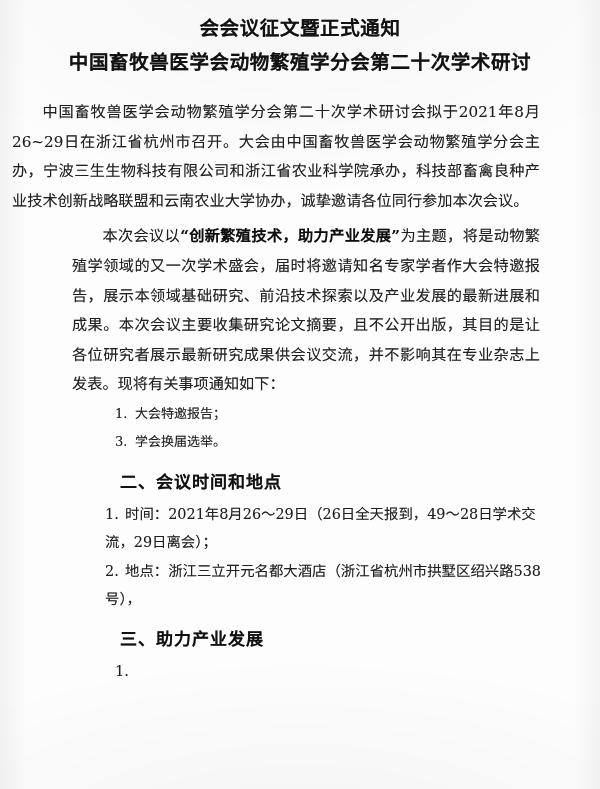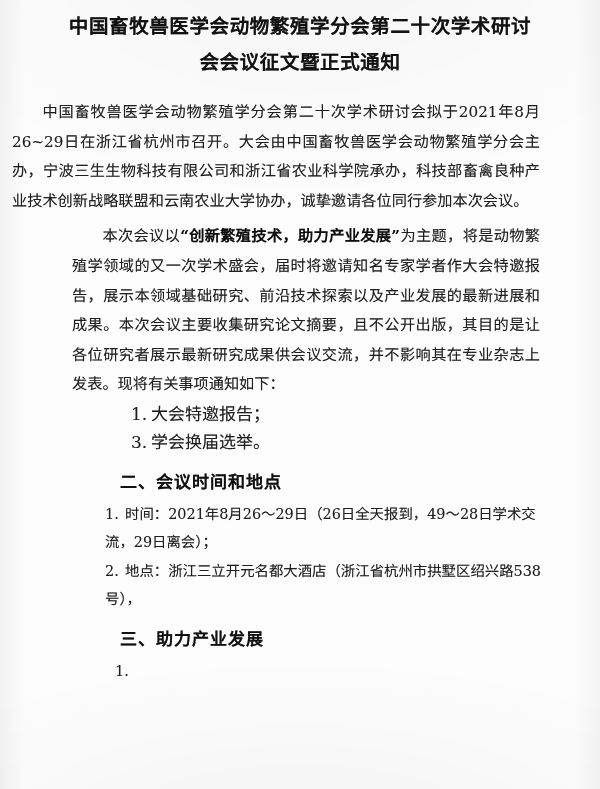--- a/index.html
+++ b/index.html
@@ -94,23 +94,22 @@
   }
 
   
   .num-list {
     margin: 0;
     padding: 0;
     list-style: none;
   }
   .num-list.tight > .num-item {
     padding-left: 115px;
-    font-size: 17px;
+    font-size: 13px;
     line-height: 28.5px;
-    margin-left: 16px;
   }
   .num-list.wide > .num-item {
     padding-left: 105px;
     padding-right: 40px;
     font-size: 14.4px;
     line-height: 28.5px;
   }
   .num-item {
     display: block;
     color: #1f1f1f;
@@ -149,22 +148,22 @@
 </style>
 </head>
 <body>
 
 <div class="page">
   <div class="scan-grain"></div>
 
   <div class="content">
 
     <h1 class="doc-title">
+      <span class="tline second">会会议征文暨正式通知</span>
       <span class="tline">中国畜牧兽医学会动物繁殖学分会第二十次学术研讨</span>
-      <span class="tline second">会会议征文暨正式通知</span>
     </h1>
 
     <p class="para first">中国畜牧兽医学会动物繁殖学分会第二十次学术研讨会拟于2021年8月26~29日在浙江省杭州市召开。大会由中国畜牧兽医学会动物繁殖学分会主办，宁波三生生物科技有限公司和浙江省农业科学院承办，科技部畜禽良种产业技术创新战略联盟和云南农业大学协办，诚挚邀请各位同行参加本次会议。</p>
 
     <p class="para theme"><span>本次会议以</span><span class="emph">“创新繁殖技术，助力产业发展”</span><span>为主题，将是动物繁殖学领域的又一次学术盛会，届时将邀请知名专家学者作大会特邀报告，展示本领域基础研究、前沿技术探索以及产业发展的最新进展和成果。本次会议主要收集研究论文摘要，且不公开出版，其目的是让各位研究者展示最新研究成果供会议交流，并不影响其在专业杂志上发表。现将有关事项通知如下：</span></p>
 
     <div class="num-list tight">
       <div class="num-item">
         <span class="marker">1.</span><span class="item-text">大会特邀报告；</span>
       </div>

